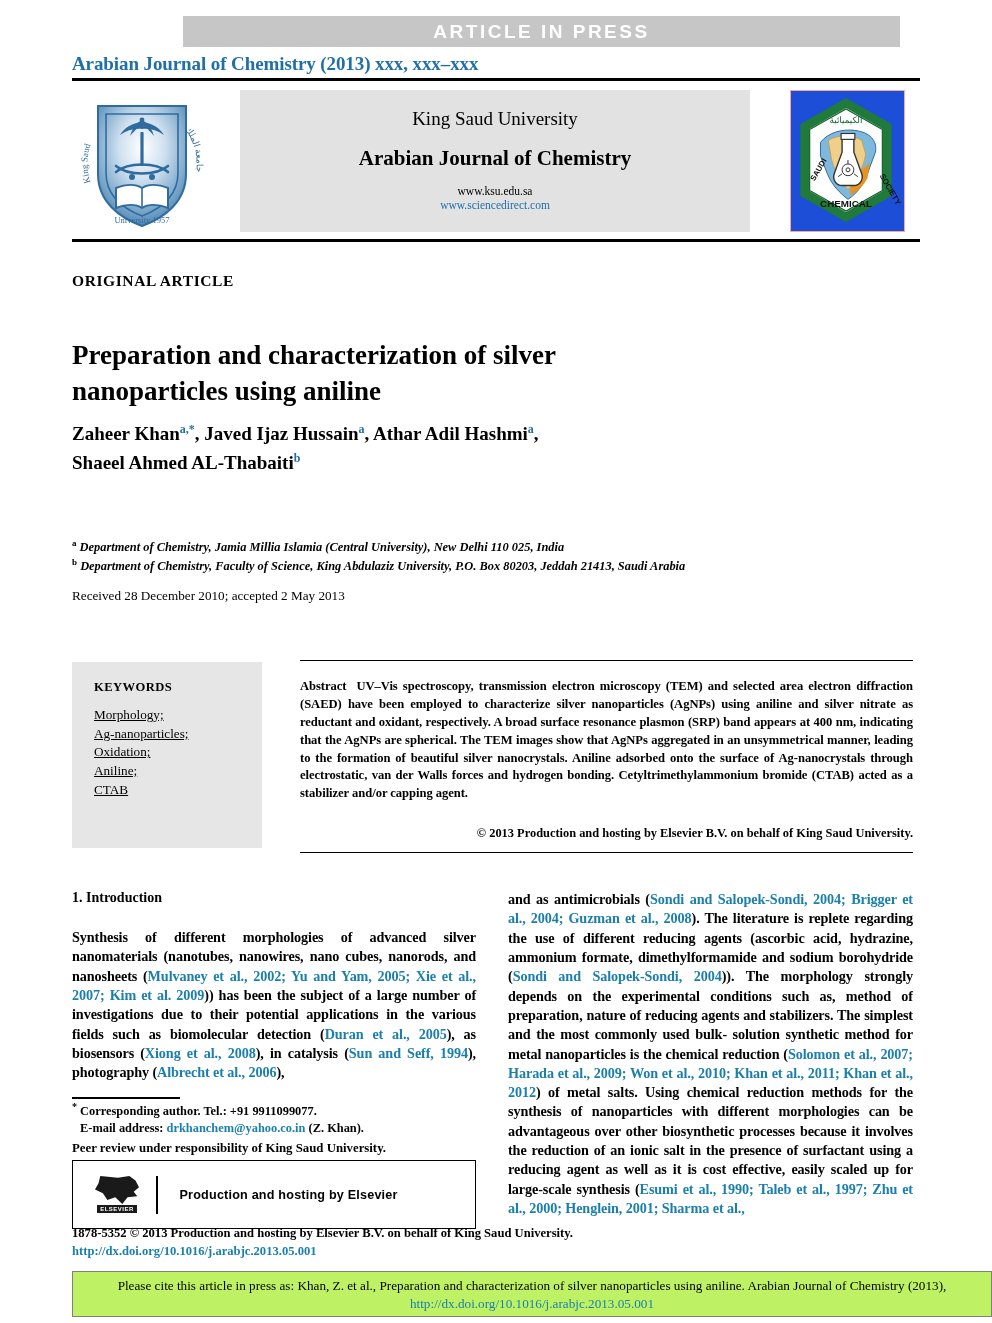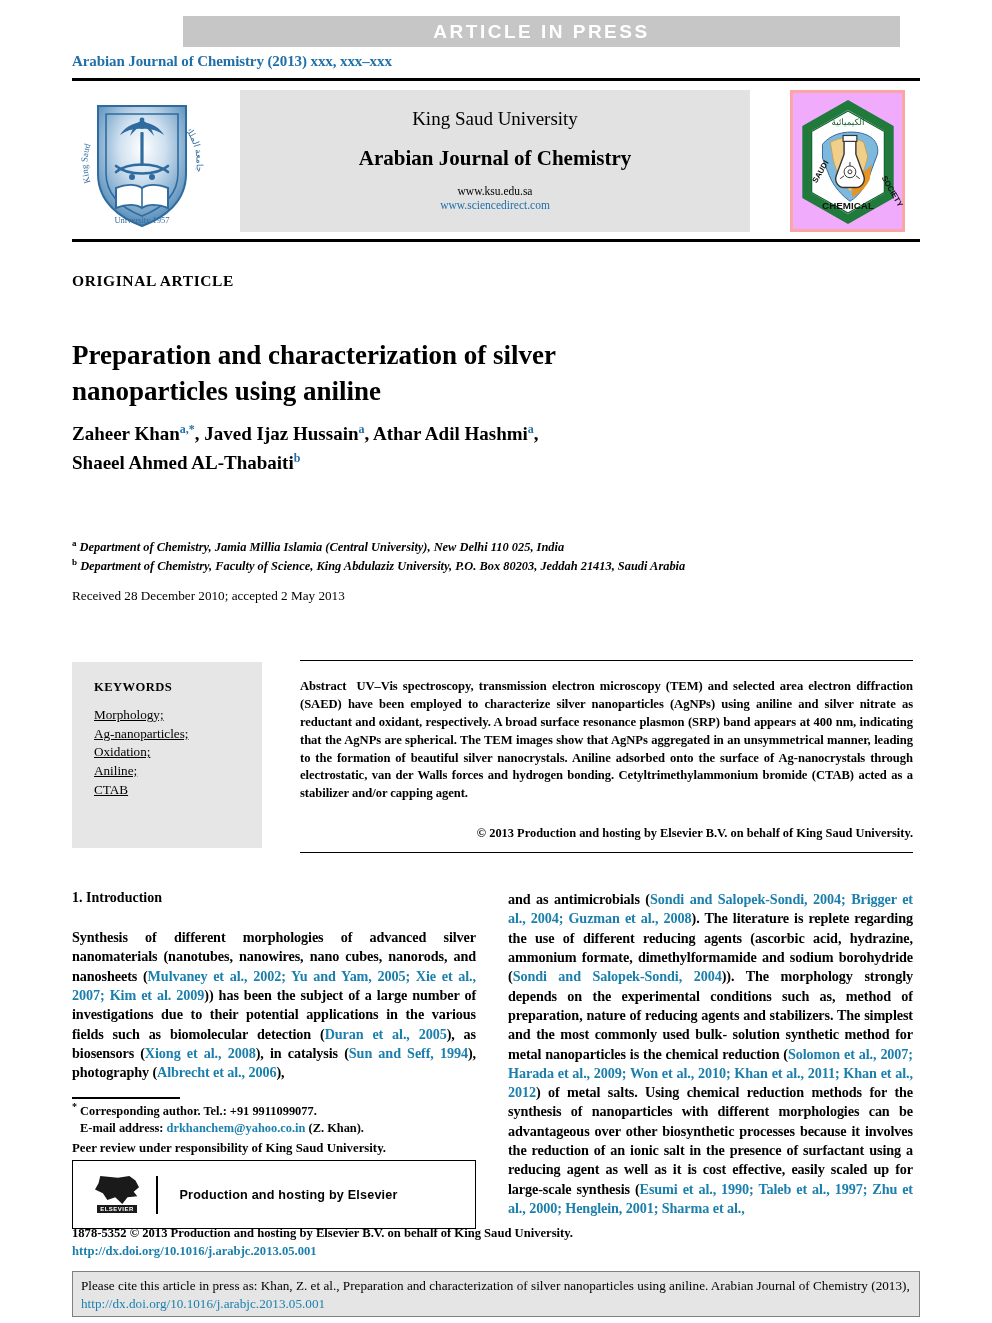--- a/index.html
+++ b/index.html
@@ -40,21 +40,21 @@
     font-weight: bold;
     font-size: 19px;
     letter-spacing: 2.5px;
   }
   
   .journal-line {
     position: absolute;
     left: 72px;
     top: 53px;
     font-family: "Liberation Serif", serif;
-    font-size: 15px;
+    font-size: 19px;
     color: #1f6fa8;
     font-weight: bold;
     letter-spacing: -0.1px;
   }
   .journal-line .bold-x {
     font-weight: bold;
   }
   
   .rule-thick-top {
     position: absolute;
@@ -116,22 +116,22 @@
     margin-top: 2px;
     font-size: 11.5px;
     color: #1f6fa8;
   }
   .scs-logo {
     position: absolute;
     left: 718px;
     top: 2px;
     width: 115px;
     height: 142px;
-    border: 3px solid #fca5a5;
-    background: #f0abfc;
+    border: 1px solid #fca5a5;
+    background: #1d4ed8;
     box-sizing: border-box;
   }
   
   .original-article {
     position: absolute;
     left: 72px;
     top: 272px;
     font-size: 15.5px;
     font-weight: bold;
     letter-spacing: 0.6px;
@@ -379,26 +379,27 @@
     font-weight: bold;
     line-height: 1.42;
     font-family: "Liberation Serif", serif;
   }
   .issn-doi { color: #1a7fad; }
   
   .cite-box {
     position: absolute;
     left: 72px;
     top: 1271px;
-    width: 848px;
+    width: 920px;
     height: 46px;
     border: 1.5px solid #808080;
-    background: #e5e5e5;
+    background: #bef264;
     box-sizing: border-box;
     padding: 5px 8px;
+    text-align: center;
   }
   .cite-box p {
     margin: 0;
     font-size: 13.2px;
     line-height: 1.34;
     font-family: "Liberation Serif", serif;
   }
   .cite-box .doi { color: #1a7fad; }
 </style>
 </head>

